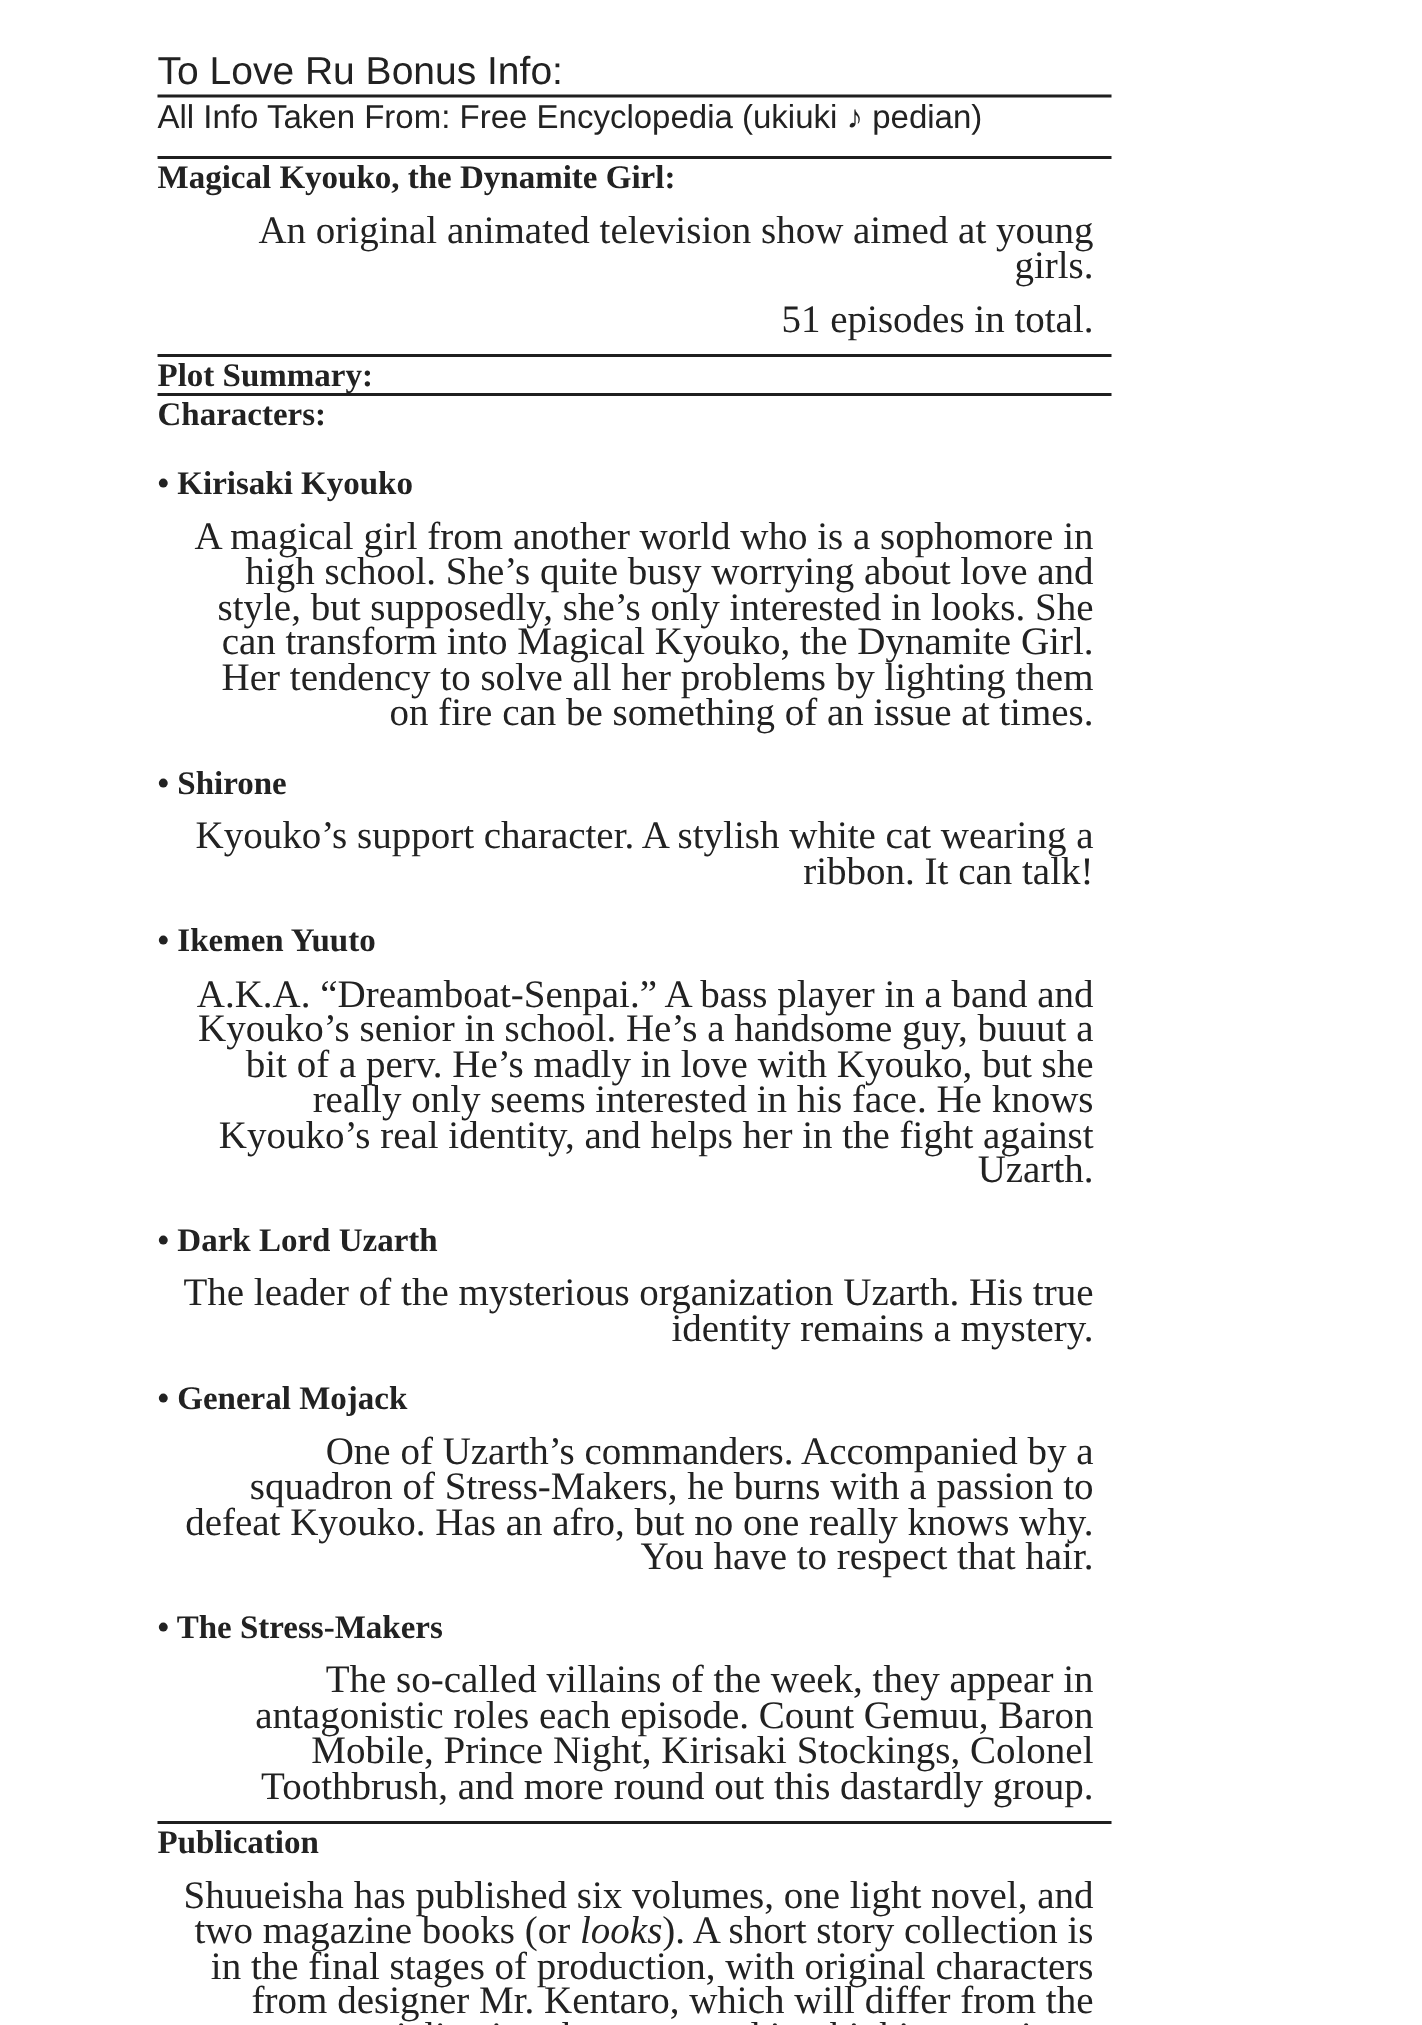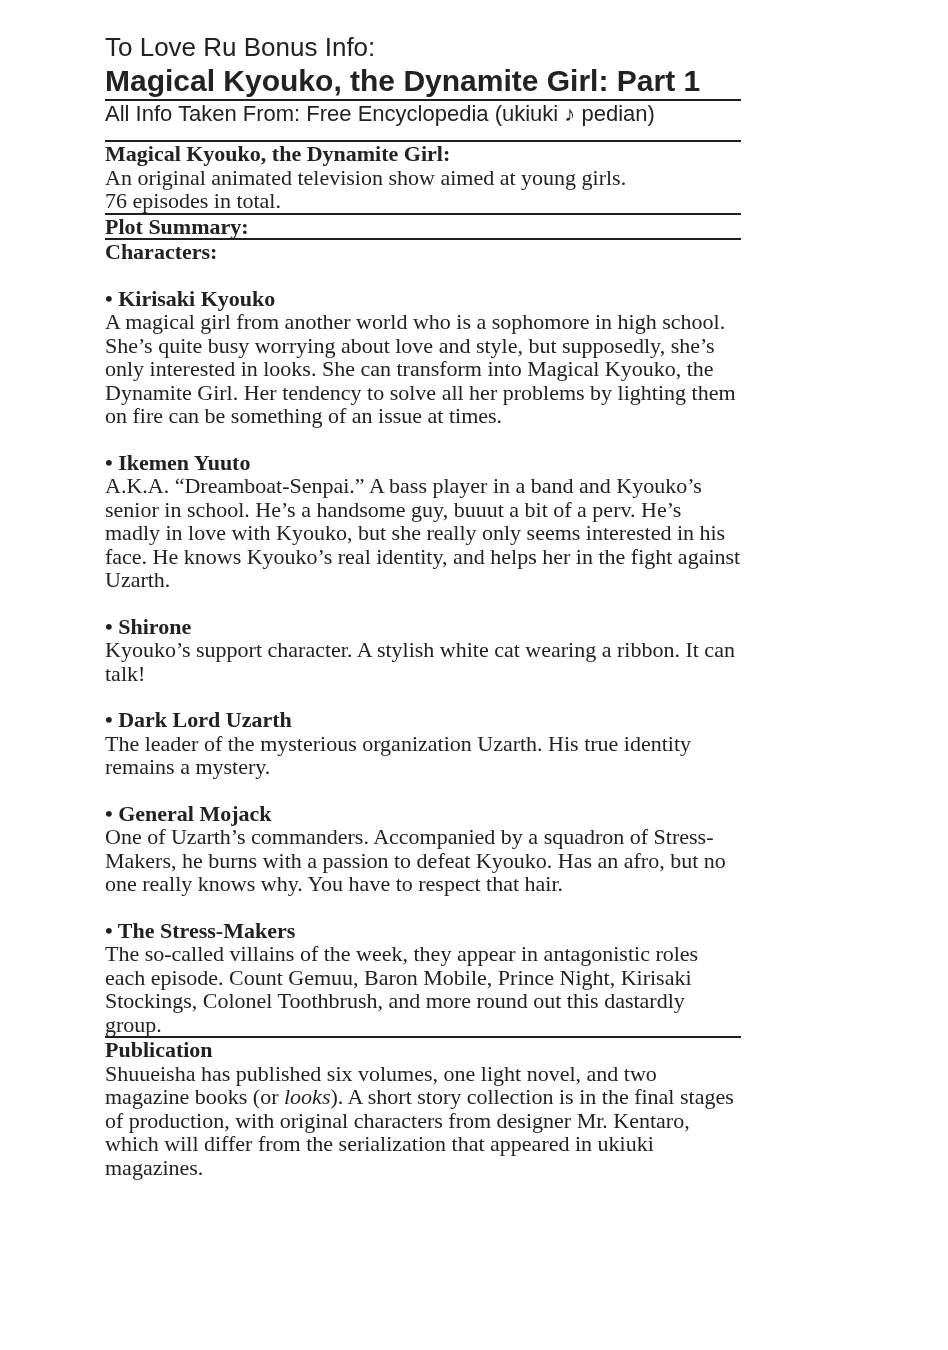--- a/index.html
+++ b/index.html
@@ -47,80 +47,80 @@
     line-height: 26px;
     margin: 0 0 13px 0;
   }
   .sec-heading {
     font-size: 22px;
     font-weight: 700;
     line-height: 23.5px;
     margin: 0;
   }
   .body {
-    font-size: 22px;
+    font-size: 26px;
     line-height: 23.5px;
-    margin: 0;
+    margin: 12px;
+    text-align: right;
   }
   section { margin: 0; font-family: Liberation Serif, serif; }
   .char { margin-top: 23px; }
   .char-name {
     font-size: 22px;
     font-weight: 700;
     line-height: 23.5px;
     margin-top: 20px;
   }
   .char-name .bullet { font-weight: 700; }
 </style>
 </head>
 <body>
 
 <div class="page">
 
   <header>
     <div class="title-sub">To Love Ru Bonus Info:</div>
-    <h1 class="title-main">Magical Kyouko, the Dynamite Girl: Part 1</h1>
   </header>
 
   <hr class="rule rule-a">
 
   <p class="source">All Info Taken From: Free Encyclopedia (ukiuki ♪ pedian)</p>
 
   <hr class="rule rule-b">
 
   <section>
     <h2 class="sec-heading">Magical Kyouko, the Dynamite Girl:</h2>
     <p class="body">An original animated television show aimed at young girls.</p>
-    <p class="body">76 episodes in total.</p>
+    <p class="body">51 episodes in total.</p>
   </section>
 
   <hr class="rule rule-c">
 
   <section>
     <h2 class="sec-heading">Plot Summary:</h2>
   </section>
 
   <hr class="rule rule-d">
 
   <section>
     <h2 class="sec-heading">Characters:</h2>
     <div id="characters-list">
   <div class="char">
     <div class="char-name"><span class="bullet">• </span><span>Kirisaki Kyouko</span></div>
     <p class="body">A magical girl from another world who is a sophomore in high school. She’s quite busy worrying about love and style, but supposedly, she’s only interested in looks. She can transform into Magical Kyouko, the Dynamite Girl. Her tendency to solve all her problems by lighting them on fire can be something of an issue at times.</p>
   </div>
 
   <div class="char">
-    <div class="char-name"><span class="bullet">• </span><span>Ikemen Yuuto</span></div>
-    <p class="body">A.K.A. “Dreamboat-Senpai.” A bass player in a band and Kyouko’s senior in school. He’s a handsome guy, buuut a bit of a perv. He’s madly in love with Kyouko, but she really only seems interested in his face. He knows Kyouko’s real identity, and helps her in the fight against Uzarth.</p>
+    <div class="char-name"><span class="bullet">• </span><span>Shirone</span></div>
+    <p class="body">Kyouko’s support character. A stylish white cat wearing a ribbon. It can talk!</p>
   </div>
 
   <div class="char">
-    <div class="char-name"><span class="bullet">• </span><span>Shirone</span></div>
-    <p class="body">Kyouko’s support character. A stylish white cat wearing a ribbon. It can talk!</p>
+    <div class="char-name"><span class="bullet">• </span><span>Ikemen Yuuto</span></div>
+    <p class="body">A.K.A. “Dreamboat-Senpai.” A bass player in a band and Kyouko’s senior in school. He’s a handsome guy, buuut a bit of a perv. He’s madly in love with Kyouko, but she really only seems interested in his face. He knows Kyouko’s real identity, and helps her in the fight against Uzarth.</p>
   </div>
 
   <div class="char">
     <div class="char-name"><span class="bullet">• </span><span>Dark Lord Uzarth</span></div>
     <p class="body">The leader of the mysterious organization Uzarth. His true identity remains a mystery.</p>
   </div>
 
   <div class="char">
     <div class="char-name"><span class="bullet">• </span><span>General Mojack</span></div>
     <p class="body">One of Uzarth’s commanders. Accompanied by a squadron of Stress-Makers, he burns with a passion to defeat Kyouko. Has an afro, but no one really knows why. You have to respect that hair.</p>

